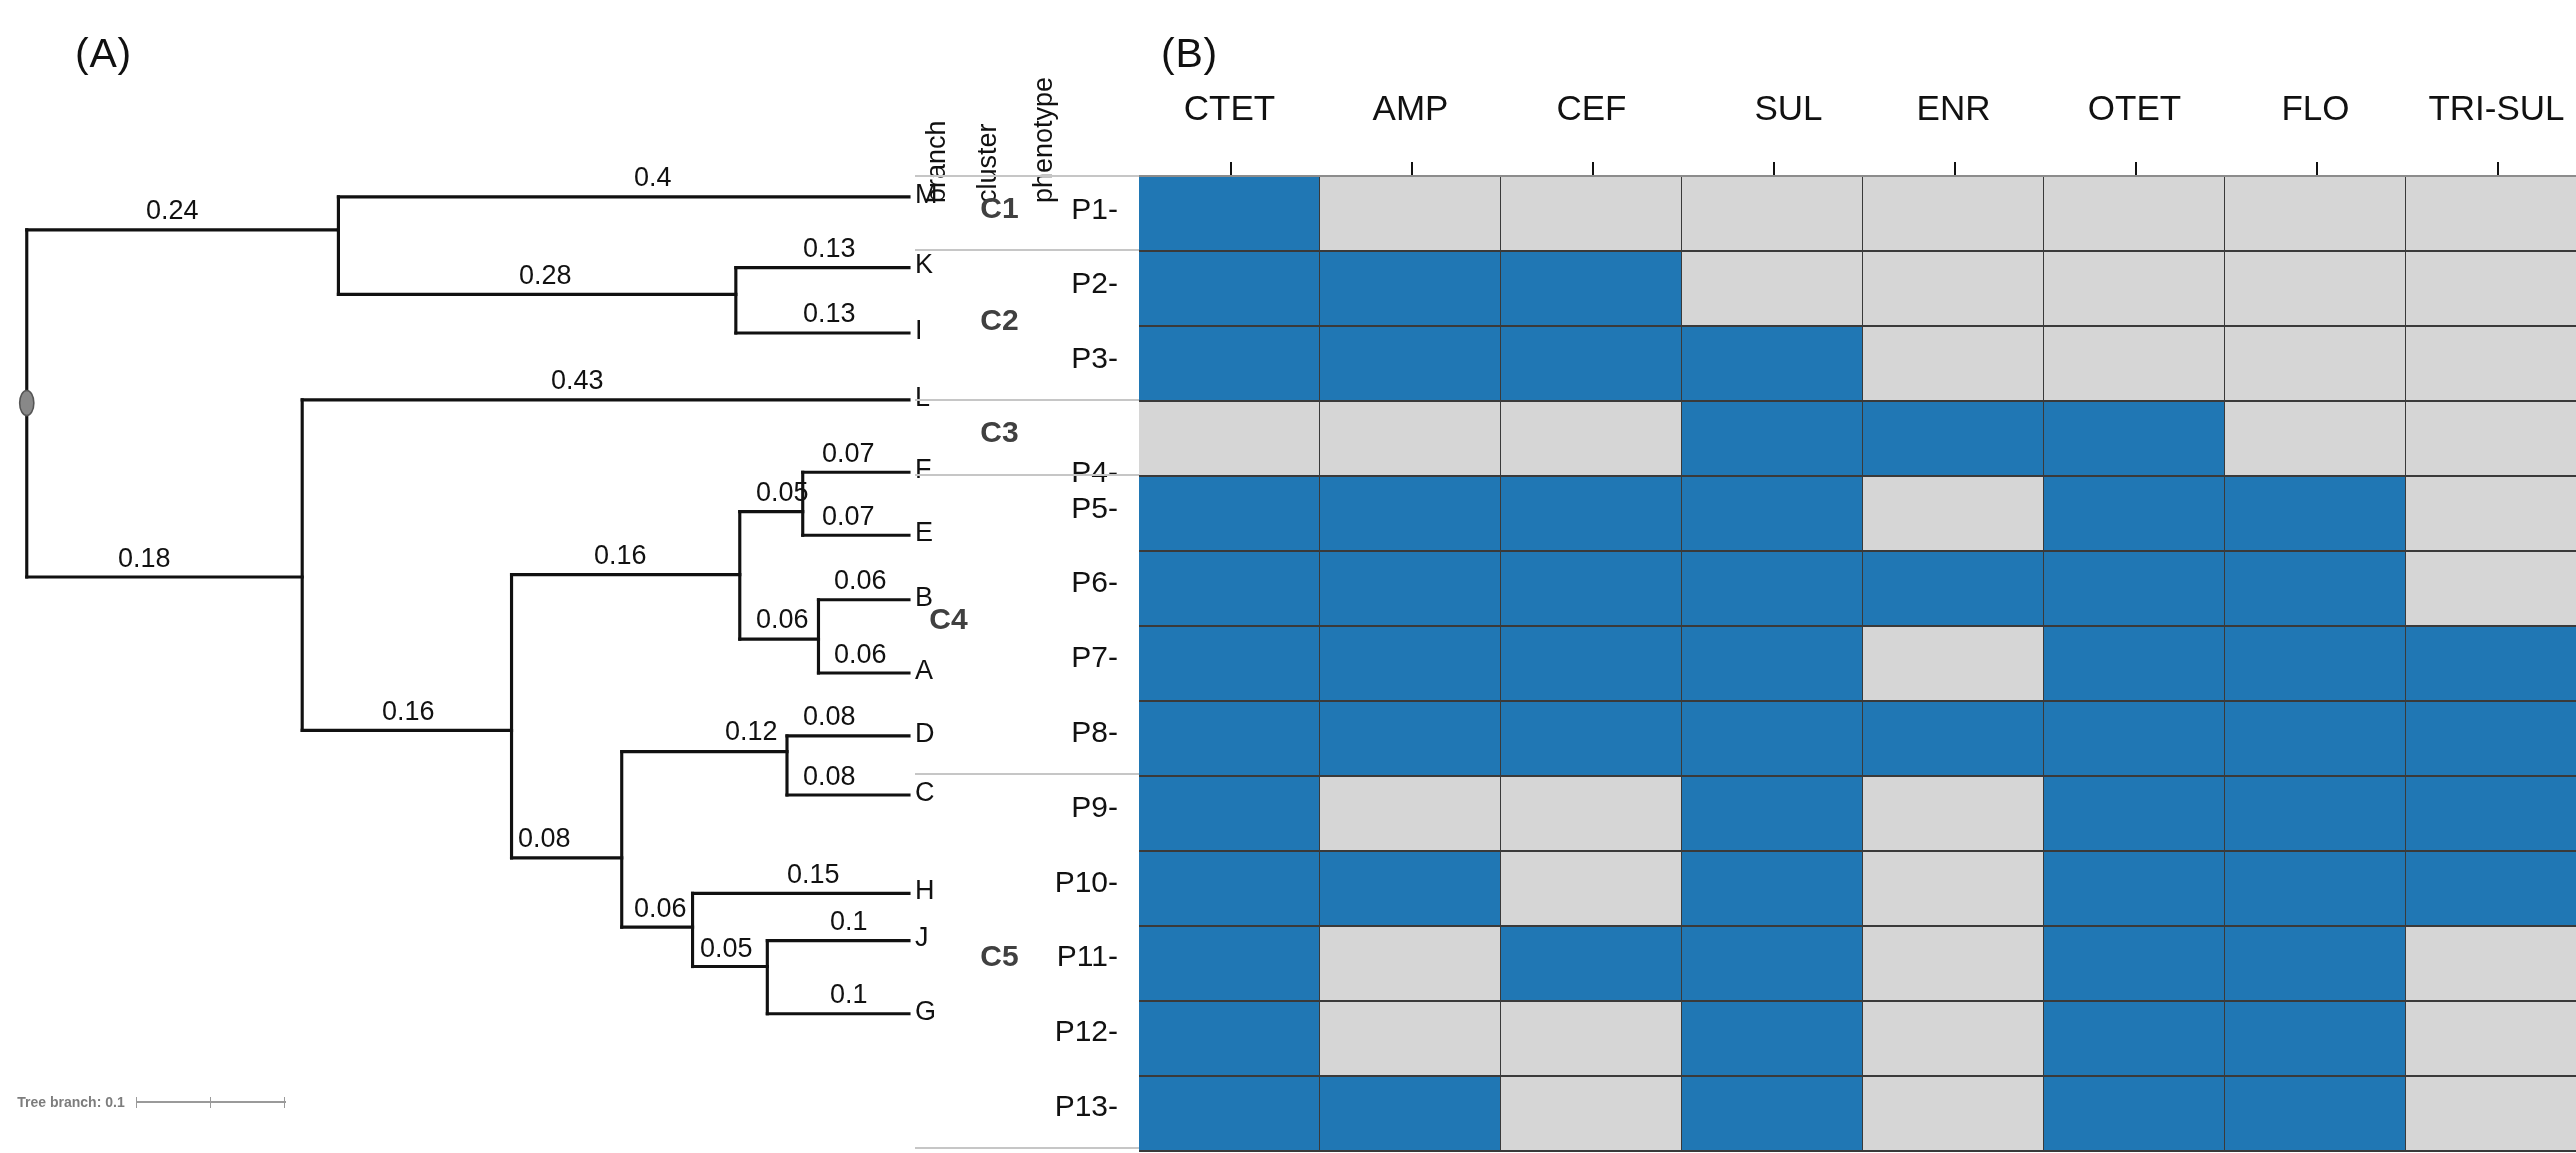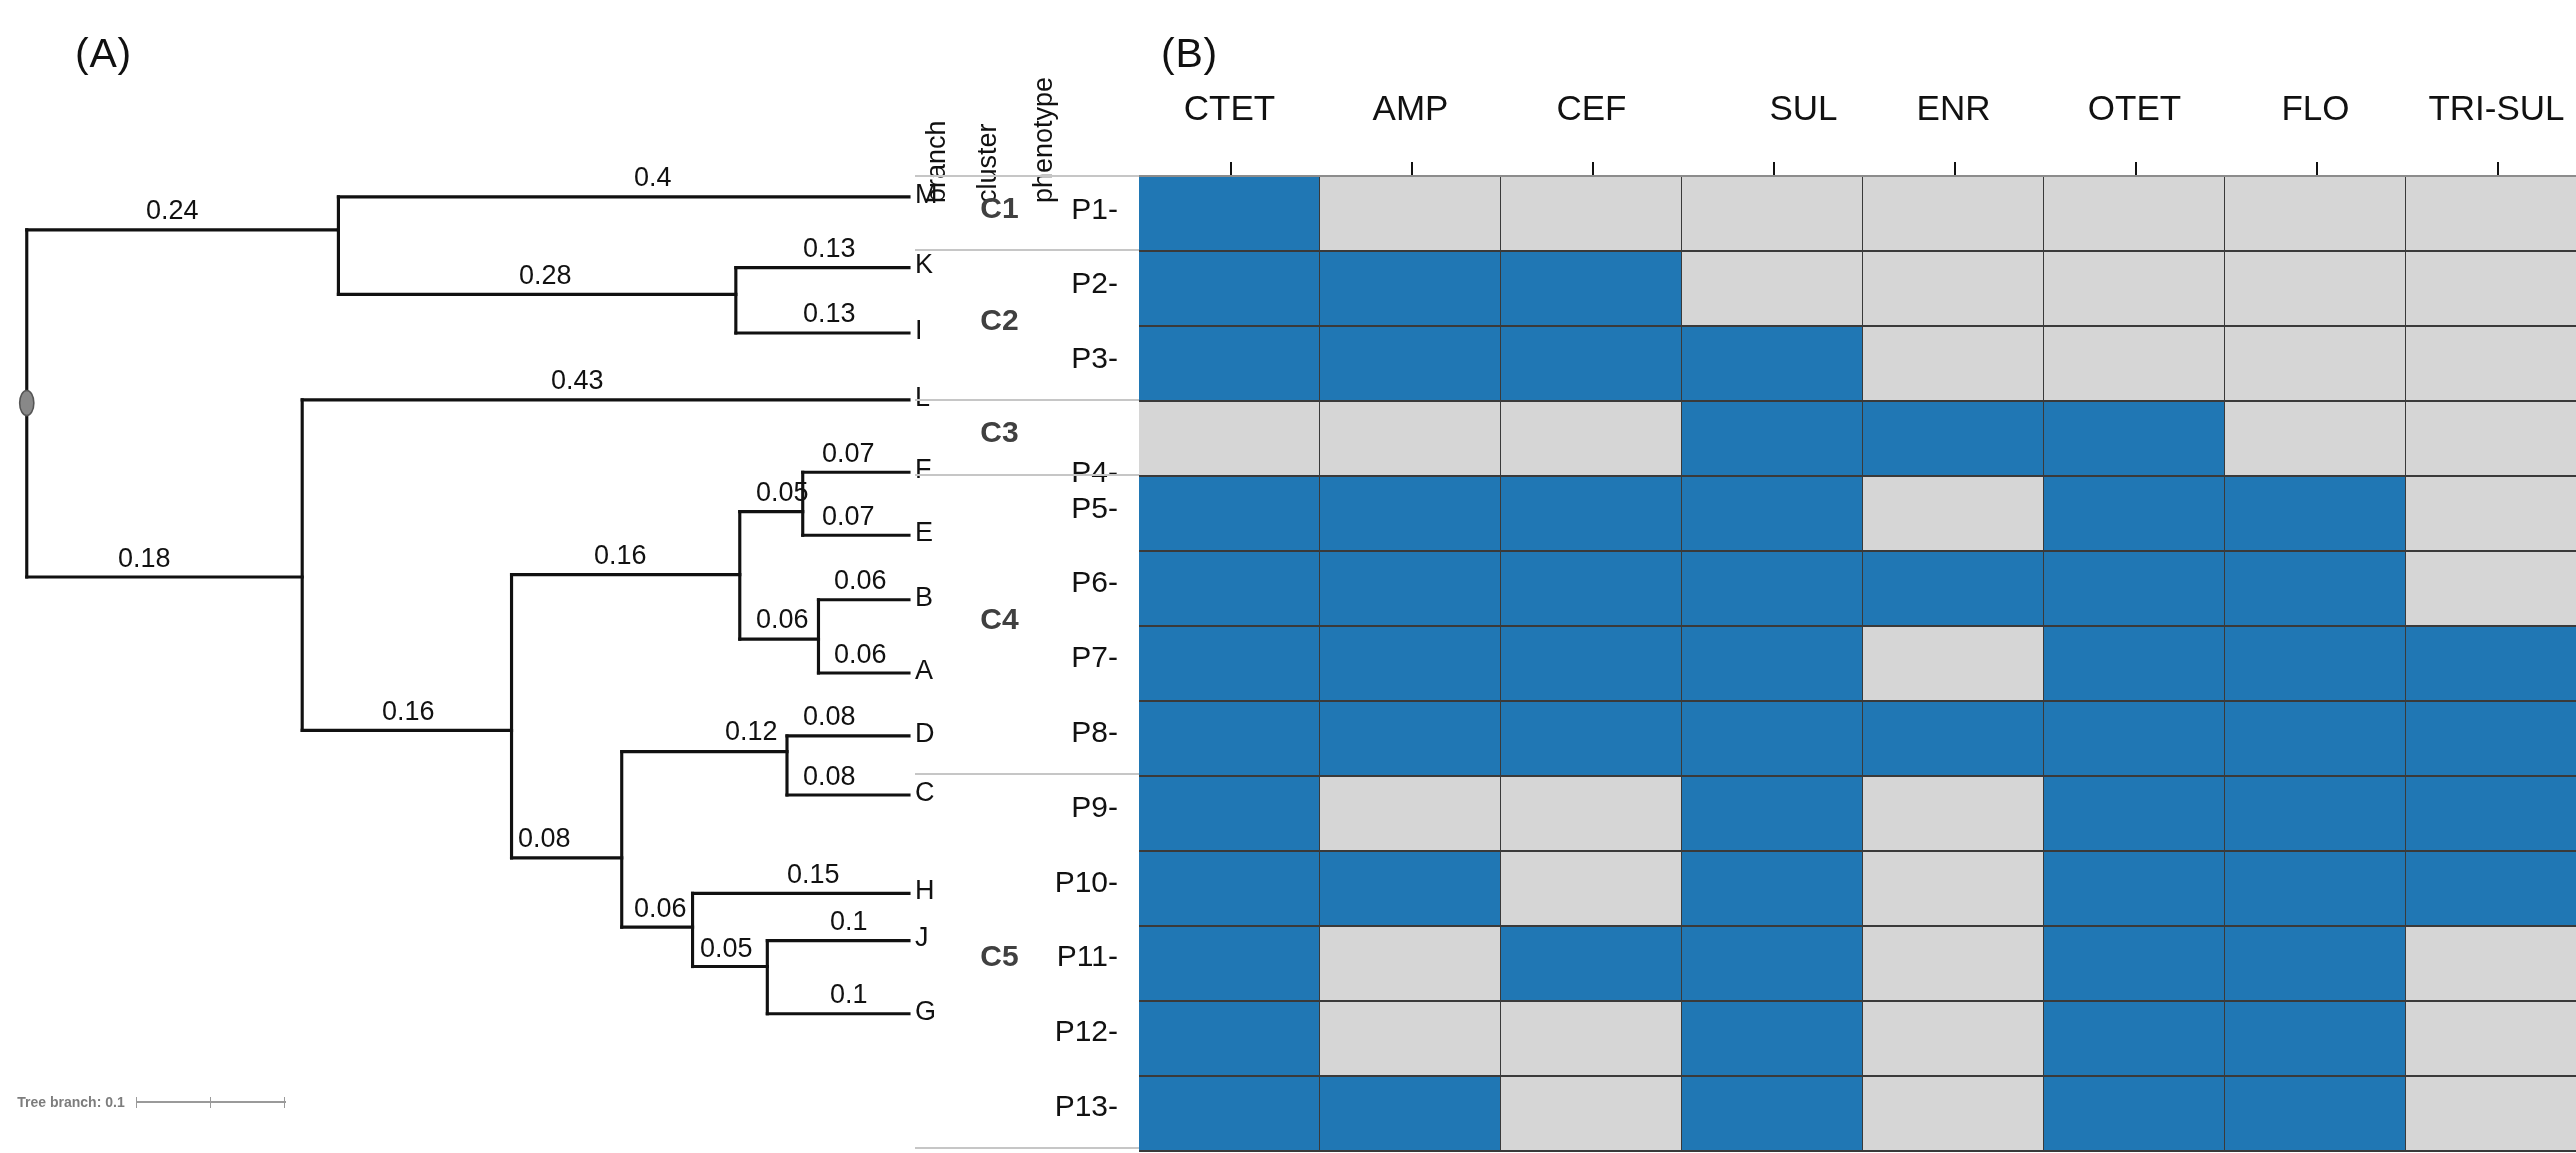--- a/index.html
+++ b/index.html
@@ -180,41 +180,41 @@
       <div class="pheno-label" style="left: 1000px; top: 865px;">P10‐</div>
       <div class="branch-label" style="left: 915px; top: 875px;">H</div>
       <div class="pheno-label" style="left: 1000px; top: 939px;">P11‐</div>
       <div class="branch-label" style="left: 915px; top: 922px;">J</div>
       <div class="pheno-label" style="left: 1000px; top: 1014px;">P12‐</div>
       <div class="branch-label" style="left: 915px; top: 996px;">G</div>
       <div class="pheno-label" style="left: 1000px; top: 1089px;">P13‐</div>
       <div class="cluster-label" style="left: 956px; top: 191px;">C1</div>
       <div class="cluster-label" style="left: 956px; top: 303px;">C2</div>
       <div class="cluster-label" style="left: 956px; top: 415px;">C3</div>
-      <div class="cluster-label" style="left: 956px; top: 602px;">C4</div>
+      <div class="cluster-label" style="left: 905px; top: 602px;">C4</div>
       <div class="cluster-label" style="left: 956px; top: 939px;">C5</div>
       <div class="label-sep" style="left: 915px; width: 1660px; top: 175px; background: rgb(198, 198, 198);"></div>
       <div class="label-sep" style="left: 915px; width: 1660px; top: 249px; background: rgb(198, 198, 198);"></div>
       <div class="label-sep" style="left: 915px; width: 1660px; top: 399px; background: rgb(198, 198, 198);"></div>
       <div class="label-sep" style="left: 915px; width: 1660px; top: 474px; background: rgb(198, 198, 198);"></div>
       <div class="label-sep" style="left: 915px; width: 1660px; top: 773px; background: rgb(198, 198, 198);"></div>
       <div class="label-sep" style="left: 915px; width: 1660px; top: 1147px; background: rgb(198, 198, 198);"></div>
     </div>
 
   <div id="panelB-label">(B)</div>
 
   <div id="heat-wrap">
     <div id="col-head">
         <div class="col-head-cell" style="left: 0px; width: 181px;">CTET</div>
         <div class="col-tick" style="left: 91px;"></div>
         <div class="col-head-cell" style="left: 181px; width: 181px;">AMP</div>
         <div class="col-tick" style="left: 272px;"></div>
         <div class="col-head-cell" style="left: 362px; width: 181px;">CEF</div>
         <div class="col-tick" style="left: 453px;"></div>
-        <div class="col-head-cell" style="left: 574px; width: 181px;">SUL</div>
+        <div class="col-head-cell" style="left: 559px; width: 181px;">SUL</div>
         <div class="col-tick" style="left: 634px;"></div>
         <div class="col-head-cell" style="left: 724px; width: 181px;">ENR</div>
         <div class="col-tick" style="left: 815px;"></div>
         <div class="col-head-cell" style="left: 905px; width: 181px;">OTET</div>
         <div class="col-tick" style="left: 996px;"></div>
         <div class="col-head-cell" style="left: 1086px; width: 181px;">FLO</div>
         <div class="col-tick" style="left: 1177px;"></div>
         <div class="col-head-cell" style="left: 1267px; width: 181px;">TRI-SUL</div>
         <div class="col-tick" style="left: 1358px;"></div>
       </div>

